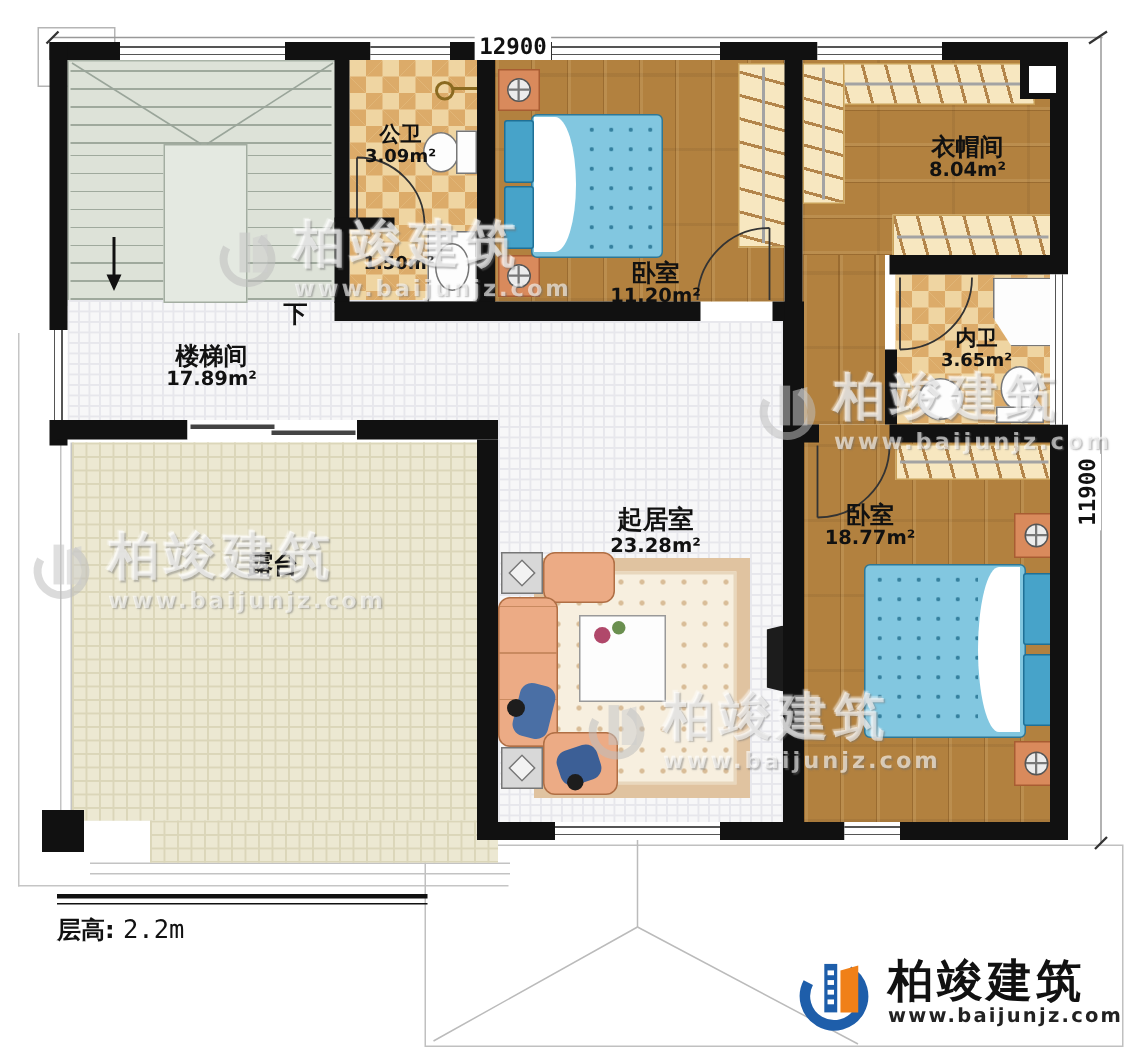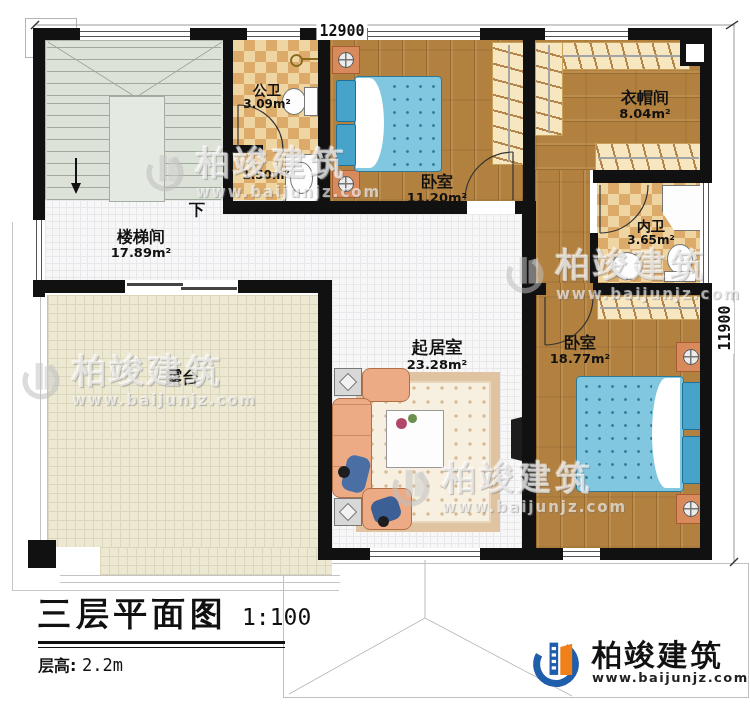--- a/index.html
+++ b/index.html
@@ -295,23 +295,20 @@
         <rect x="20" y="8" width="8" height="30" fill="#c4c4c4" opacity=".55"></rect>
         <path d="M30 12 L41 9 L41 38 L30 38 Z" fill="#cecece" opacity=".55"></path>
       </svg>
     <div>
         <div class="wm-brand">柏竣建筑</div>
         <div class="wm-url">www.baijunjz.com</div>
       </div>
   </div>
 
   <div class="titleblock" style="left:38px;top:592px;">
-    <div>
-      <span class="plan-title">三层平面图</span><span class="plan-scale">1:100</span>
-    </div>
     <div style="width:247px;height:3px;background:#111;margin-top:4px;"></div>
     <div style="width:247px;height:1px;background:#111;margin-top:3px;"></div>
     <div class="info" style="margin-top:7px;">
       <span>层高:</span> <span class="val">2.2m</span>
     </div>
   </div>
 
   <div class="logo" style="left:528px;top:634px;">
     <svg width="56" height="56" viewBox="0 0 52 52">
       <circle cx="26" cy="28" r="18" stroke="#1e5eaa" stroke-width="6.5" fill="none" stroke-dasharray="84 30" transform="rotate(-60 26 28)"></circle>

